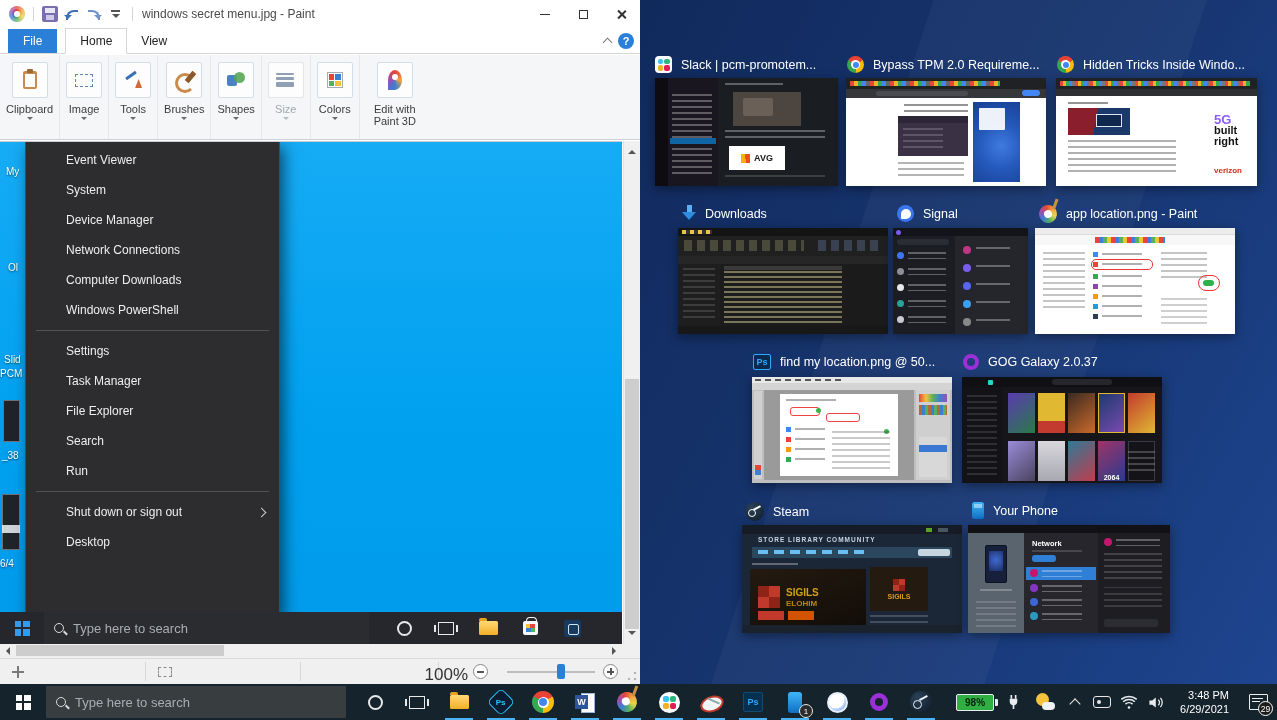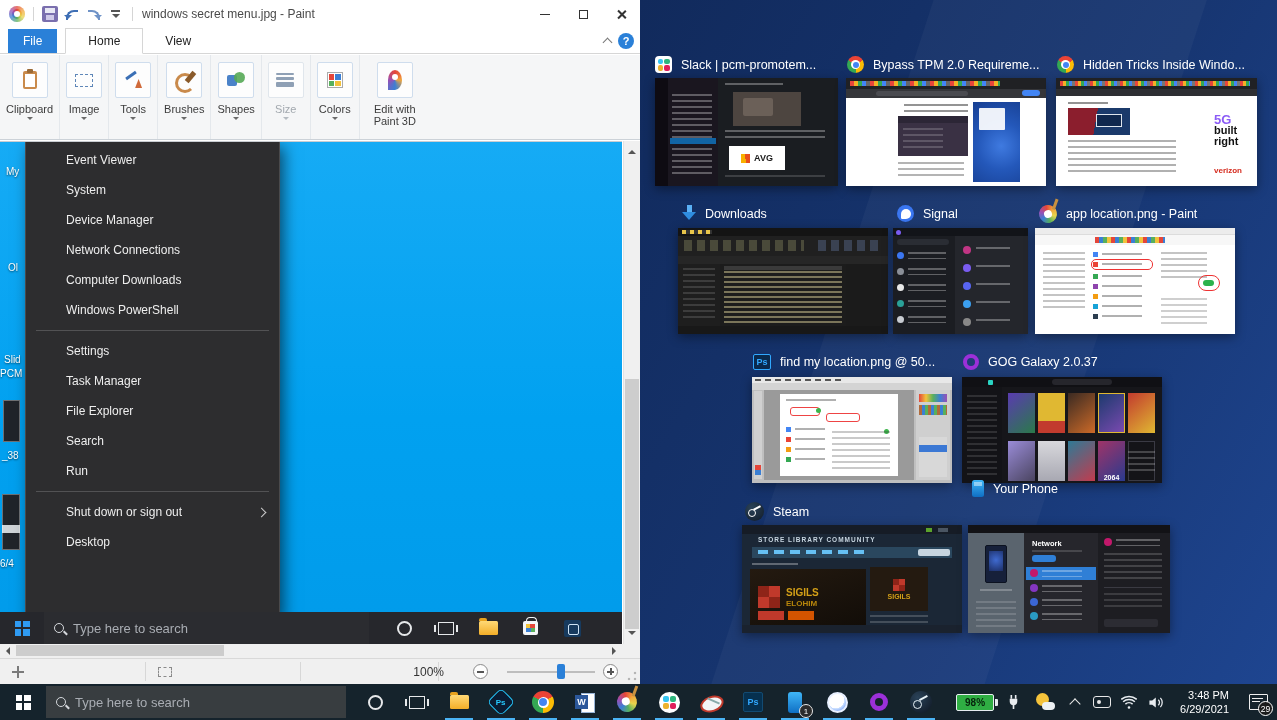--- a/index.html
+++ b/index.html
@@ -26,21 +26,21 @@
 .wtitle{font-size:12px;color:#4a4a4a;margin-left:4px;white-space:nowrap}
 .winctl{position:absolute;right:0;top:0;height:28px;display:flex}
 .wbtn{width:38px;height:28px;display:flex;align-items:center;justify-content:center}
 .ic-min{width:10px;height:1px;background:#333}
 .ic-max{width:9px;height:9px;border:1px solid #333}
 .ic-close{position:relative;width:11px;height:11px}
 .ic-close::before,.ic-close::after{content:"";position:absolute;left:5px;top:0;width:1.5px;height:11px;background:#333}
 .ic-close::before{transform:rotate(45deg)}.ic-close::after{transform:rotate(-45deg)}
 
 .tabrow{position:absolute;left:0;top:28px;width:100%;height:26px;background:#fff;border-bottom:1px solid #d6d6d6;display:flex;align-items:flex-end}
-.tab{font-size:12px;padding:5px 22px;color:#222}
+.tab{font-size:12px;padding:5px 14px;color:#222}
 .tab-file{background:#2a80d8;color:#fff;margin-left:8px;padding:5px 15px}
 .tab-home{border:1px solid #d6d6d6;border-bottom:1px solid #fff;background:#fff;margin-left:8px;position:relative;top:1px}
 .ribbonctl{position:absolute;right:6px;top:33px;display:flex;align-items:center;gap:7px}
 .chev-up{width:7px;height:7px;border-left:1.5px solid #777;border-top:1.5px solid #777;transform:rotate(45deg);margin-top:3px}
 .helpq{width:16px;height:16px;border-radius:50%;background:#2a80d8;color:#fff;font-size:11px;font-weight:bold;display:flex;align-items:center;justify-content:center}
 
 .ribbon{position:absolute;left:0;top:55px;width:100%;height:85px;background:#f5f6f7;border-bottom:1px solid #ccd2d8;display:flex}
 .rgroup{height:100%;display:flex;flex-direction:column;align-items:center;justify-content:flex-start;padding:7px 6px 2px;border-right:1px solid #e4e8ec;min-width:46px}
 .ricon{width:36px;height:36px;border:1px solid #cfdded;background:#fdfdfd;border-radius:2px;display:flex;align-items:center;justify-content:center;position:relative}
 .rlabel{font-size:11px;color:#3c3c3c;margin-top:5px;white-space:nowrap;text-align:center;line-height:12px}
@@ -103,21 +103,21 @@
 .vthumb{position:absolute;left:1px;width:14px;background:#cdcdcd}
 .hscroll{position:absolute;left:0;top:644px;width:622px;height:14px;background:#f0f0f0}
 .hthumb{position:absolute;top:1px;height:11px;background:#cdcdcd}
 .arr{position:absolute;width:0;height:0;border:4px solid transparent}
 .statusbar{position:absolute;left:0;top:658px;width:640px;height:26px;background:#f0f0f0;border-top:1px solid #d9d9d9}
 .ssep{position:absolute;top:3px;width:1px;height:19px;background:#d7d7d7}
 .scross{position:absolute;left:12px;top:7px;width:12px;height:12px}
 .scross::before{content:"";position:absolute;left:5px;top:0;width:2px;height:12px;background:#7a7a7a}
 .scross::after{content:"";position:absolute;left:0;top:5px;width:12px;height:2px;background:#7a7a7a}
 .sselicon{position:absolute;left:158px;top:8px;width:14px;height:10px;border:1.2px dashed #8a8a8a}
-.zoomtxt{position:absolute;right:196px;top:6px;font-size:12px;color:#333}
+.zoomtxt{position:absolute;right:172px;top:6px;font-size:17px;color:#333}
 .zbtn{position:absolute;top:5px;width:15px;height:15px;border:1px solid #8a8a8a;border-radius:50%;background:#fdfdfd}
 .zbtn::after{content:"";position:absolute;left:3px;top:6px;width:7px;height:1.6px;background:#555}
 .zbtn.plus::before{content:"";position:absolute;left:6px;top:3px;width:1.6px;height:7px;background:#555}
 .ztrack{position:absolute;right:45px;top:12px;width:88px;height:2px;background:#bdbdbd}
 .zthumb{position:absolute;right:75px;top:5px;width:8px;height:15px;background:#2a80d8;border-radius:2px}
 .grip{position:absolute;right:3px;bottom:3px;width:10px;height:10px;background:
  radial-gradient(circle at 80% 20%,#b5b5b5 1.4px,transparent 1.6px),
  radial-gradient(circle at 80% 80%,#b5b5b5 1.4px,transparent 1.6px),
  radial-gradient(circle at 20% 80%,#b5b5b5 1.4px,transparent 1.6px)}
 
@@ -589,21 +589,21 @@
       <i class="a" style="left:106px;top:64px;width:27px;height:40px;background:linear-gradient(140deg,#2e7a96,#c23b4e)"></i>
       <div class="a" style="left:136px;top:64px;width:27px;height:40px;background:linear-gradient(140deg,#a03468,#2a3a8e);color:#fff;font-size:7px;font-weight:bold;display:flex;align-items:flex-end;justify-content:center">2064</div>
       <i class="a" style="left:166px;top:64px;width:27px;height:40px;background:#141418;border:1px solid #3a3a44"></i>
       <i class="tl" style="left:166px;top:74px;width:27px;height:20px;opacity:.7"></i>
     </div>
 
     <div class="twh" style="left:105px;top:502px">
       <span class="h-steam"></span>
       <span>Steam</span>
     </div>
-    <div class="twh" style="left:332px;top:480px">
+    <div class="twh" style="left:332px;top:502px">
       <span class="h-phone"></span>
       <span>Your Phone</span>
     </div>
 
     <div class="thumb" style="left:102px;top:525px;width:220px;height:108px;background:#1b2736">
       <i class="a" style="left:0;top:0;width:220px;height:9px;background:#161c26"></i>
       <i class="a" style="right:30px;top:3px;width:6px;height:4px;background:#5ba32b"></i>
       <i class="a" style="right:14px;top:3px;width:10px;height:4px;background:#4a5562"></i>
       <div class="a" style="left:16px;top:11px;font-size:6.5px;letter-spacing:1px;color:#c7d5e0;font-weight:bold">STORE   LIBRARY   COMMUNITY</div>
       <i class="a" style="left:10px;top:22px;width:200px;height:11px;background:#2a475e"></i>

